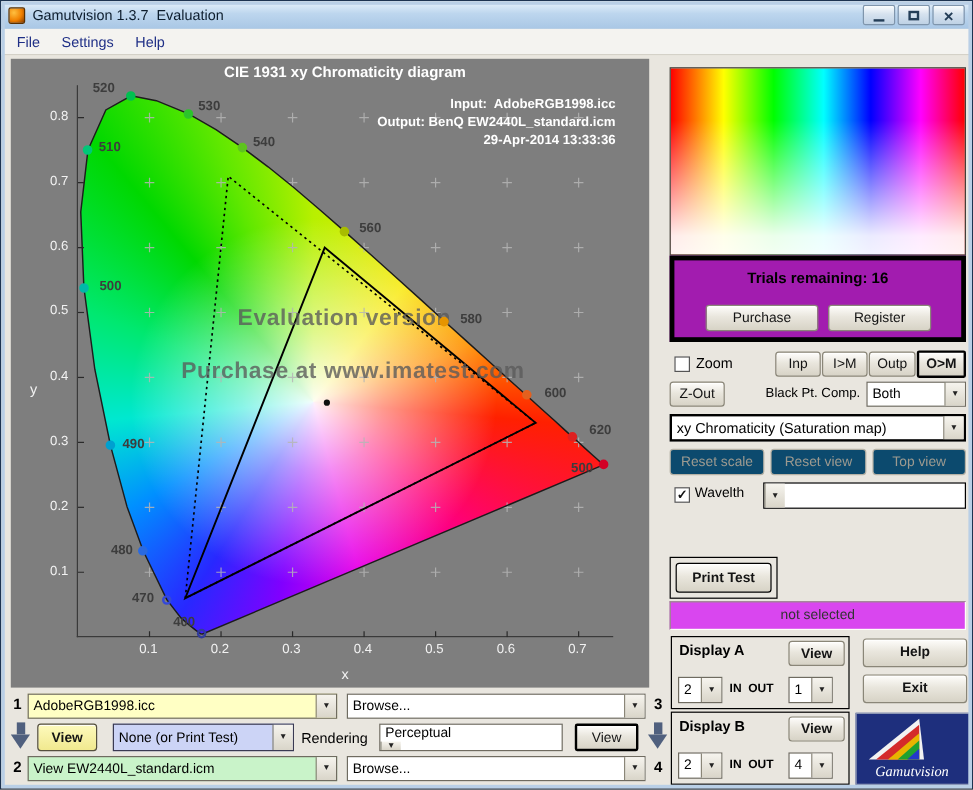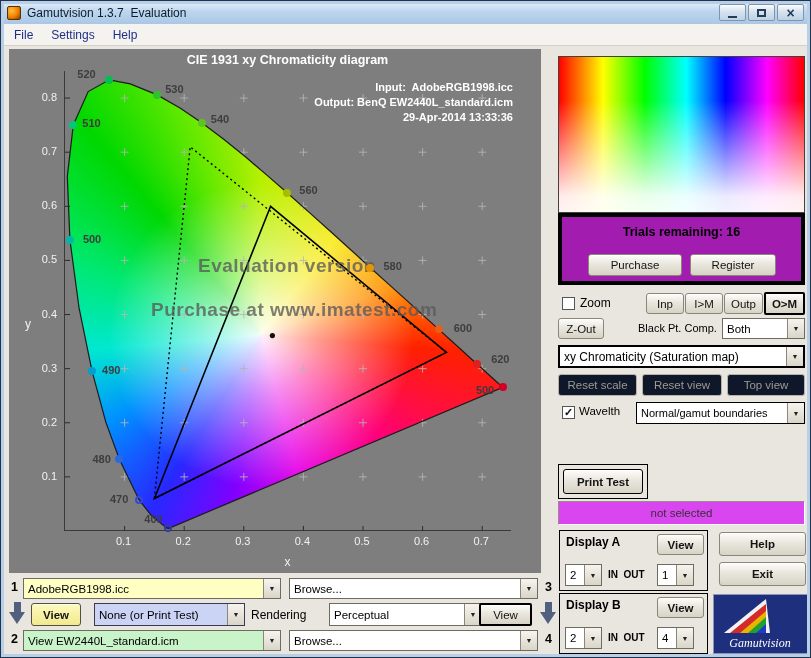--- a/index.html
+++ b/index.html
@@ -68,21 +68,21 @@
             color:#f2f2f2; font-size:12px; }
   .axis-y { position:absolute; left:16px; top:268px; color:#f2f2f2; font-size:12px; }
   .tlayer { position:absolute; inset:0; pointer-events:none; }
 
   
   .btn { position:absolute; display:flex; align-items:center; justify-content:center;
     background:linear-gradient(#fefdfb,#e9e6dd 45%,#d7d3c6);
     border:1px solid #8a8678; border-radius:3px; font-size:11.5px; color:#141414;
     box-shadow:inset 0 1px 0 rgba(255,255,255,0.85); }
   .btn.bold { font-weight:bold; }
-  .btn.disabled { color:#9d9a90; background:#0f172a; border-color:#b6b2a6;
+  .btn.disabled { color:#9d9a90; background:#0c4a6e; border-color:#b6b2a6;
                   box-shadow:none; }
   .btn.dark-border { border:2px solid #000; border-radius:2px; }
   .btn.yellow { background:linear-gradient(#fdfabd,#f1e98f); border:1px solid #55503e; }
   .combo { position:absolute; display:flex; align-items:stretch; background:#fff;
            border:1px solid #6f6b60; }
   .combo .ct { flex:1; font-size:11.5px; padding:6px 4px; overflow:hidden;
                white-space:nowrap; display:flex; align-items:center; color:#000; }
   .combo .ca { width:17px; flex:none; border-left:1px solid #8a8678;
     background:linear-gradient(#f6f4ee,#d9d5c9); display:flex; align-items:center;
     justify-content:center; font-size:7px; color:#222; }
@@ -308,21 +308,20 @@
     <span class="ca">▼</span>
   </div>
 
   <div class="btn disabled" style="left:557px;top:373px;width:79px;height:22px;">Reset scale</div>
   <div class="btn disabled" style="left:641px;top:373px;width:80px;height:22px;">Reset view</div>
   <div class="btn disabled" style="left:726px;top:373px;width:78px;height:22px;">Top view</div>
 
   <div class="checkbox checked" style="left:561px;top:405px;"></div>
   <div class="lbl" style="left:578px;top:404px;">Wavelth</div>
   <div class="combo" style="left:635px;top:401px;width:169px;height:22px;border:1px solid #000;">
-    <span class="ct" style="font-size:11px;">Normal/gamut boundaries</span>
     <span class="ca">▼</span>
   </div>
 
   <div style="position:absolute;left:557px;top:463px;width:90px;height:35px;border:1px solid #000;">
     <div class="btn bold" style="left:4px;top:4px;width:80px;height:25px;border:1px solid #000;">Print Test</div>
   </div>
 
   <div class="sunken" style="left:557px;top:500px;width:247px;height:24px;">not selected</div>
 
   <div class="group" style="left:558px;top:529px;width:149px;height:61px;">
@@ -382,21 +381,21 @@
   <div class="down-arrow" style="left:8px;top:600px;">
     <div class="da-stem"></div>
       <div class="da-head"></div>
   </div>
   <div class="btn yellow bold" style="left:30px;top:602px;width:50px;height:23px;">View</div>
   <div class="combo" style="left:93px;top:602px;width:151px;height:23px;background:#ccd4f6;border:1px solid #3a3a52;">
     <span class="ct">None (or Print Test)</span>
     <span class="ca">▼</span>
   </div>
   <div class="lbl" style="left:250px;top:607px;font-size:12px;">Rendering</div>
-  <div class="combo" style="left:328px;top:602px;width:153px;height:23px;">
+  <div class="combo" style="left:315px;top:602px;width:153px;height:23px;flex-direction:column;">
     <span class="ct">Perceptual</span>
     <span class="ca">▼</span>
   </div>
   <div class="btn dark-border" style="left:478px;top:602px;width:53px;height:23px;">View</div>
   <div class="down-arrow" style="left:539px;top:600px;">
     <div class="da-stem"></div>
       <div class="da-head"></div>
   </div>
 
   <div class="lbl" style="left:10px;top:631px;font-weight:bold;font-size:12.5px;">2</div>

